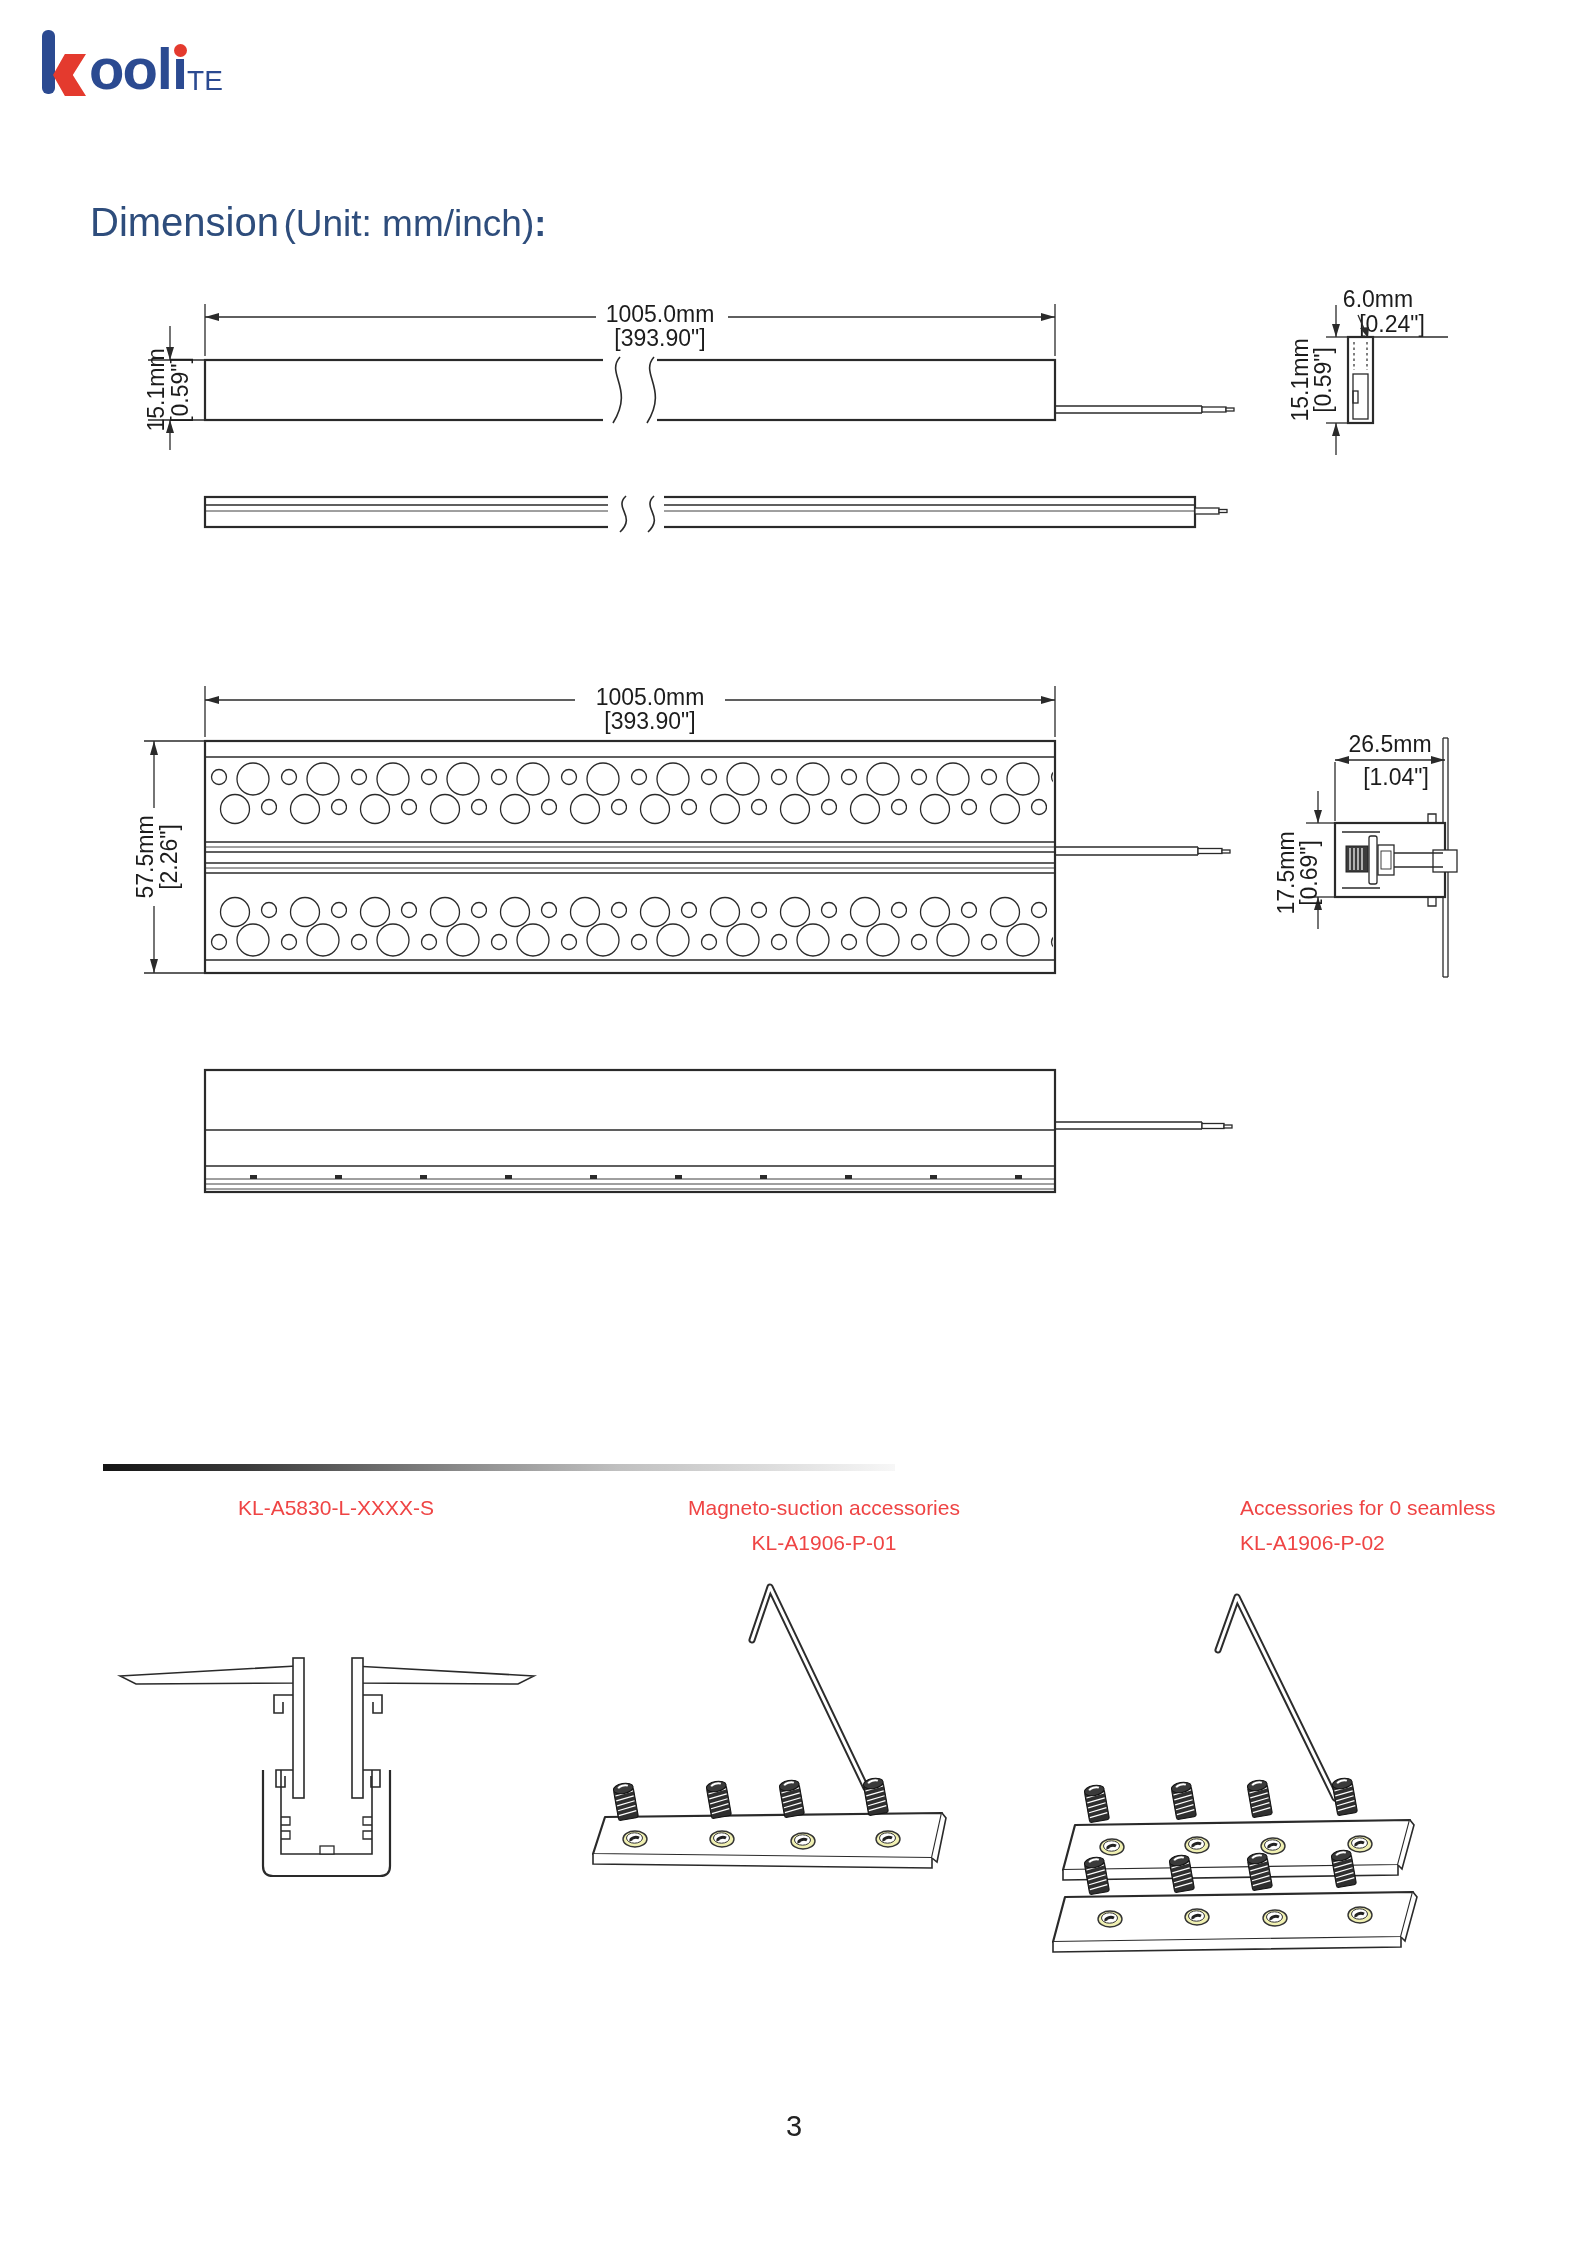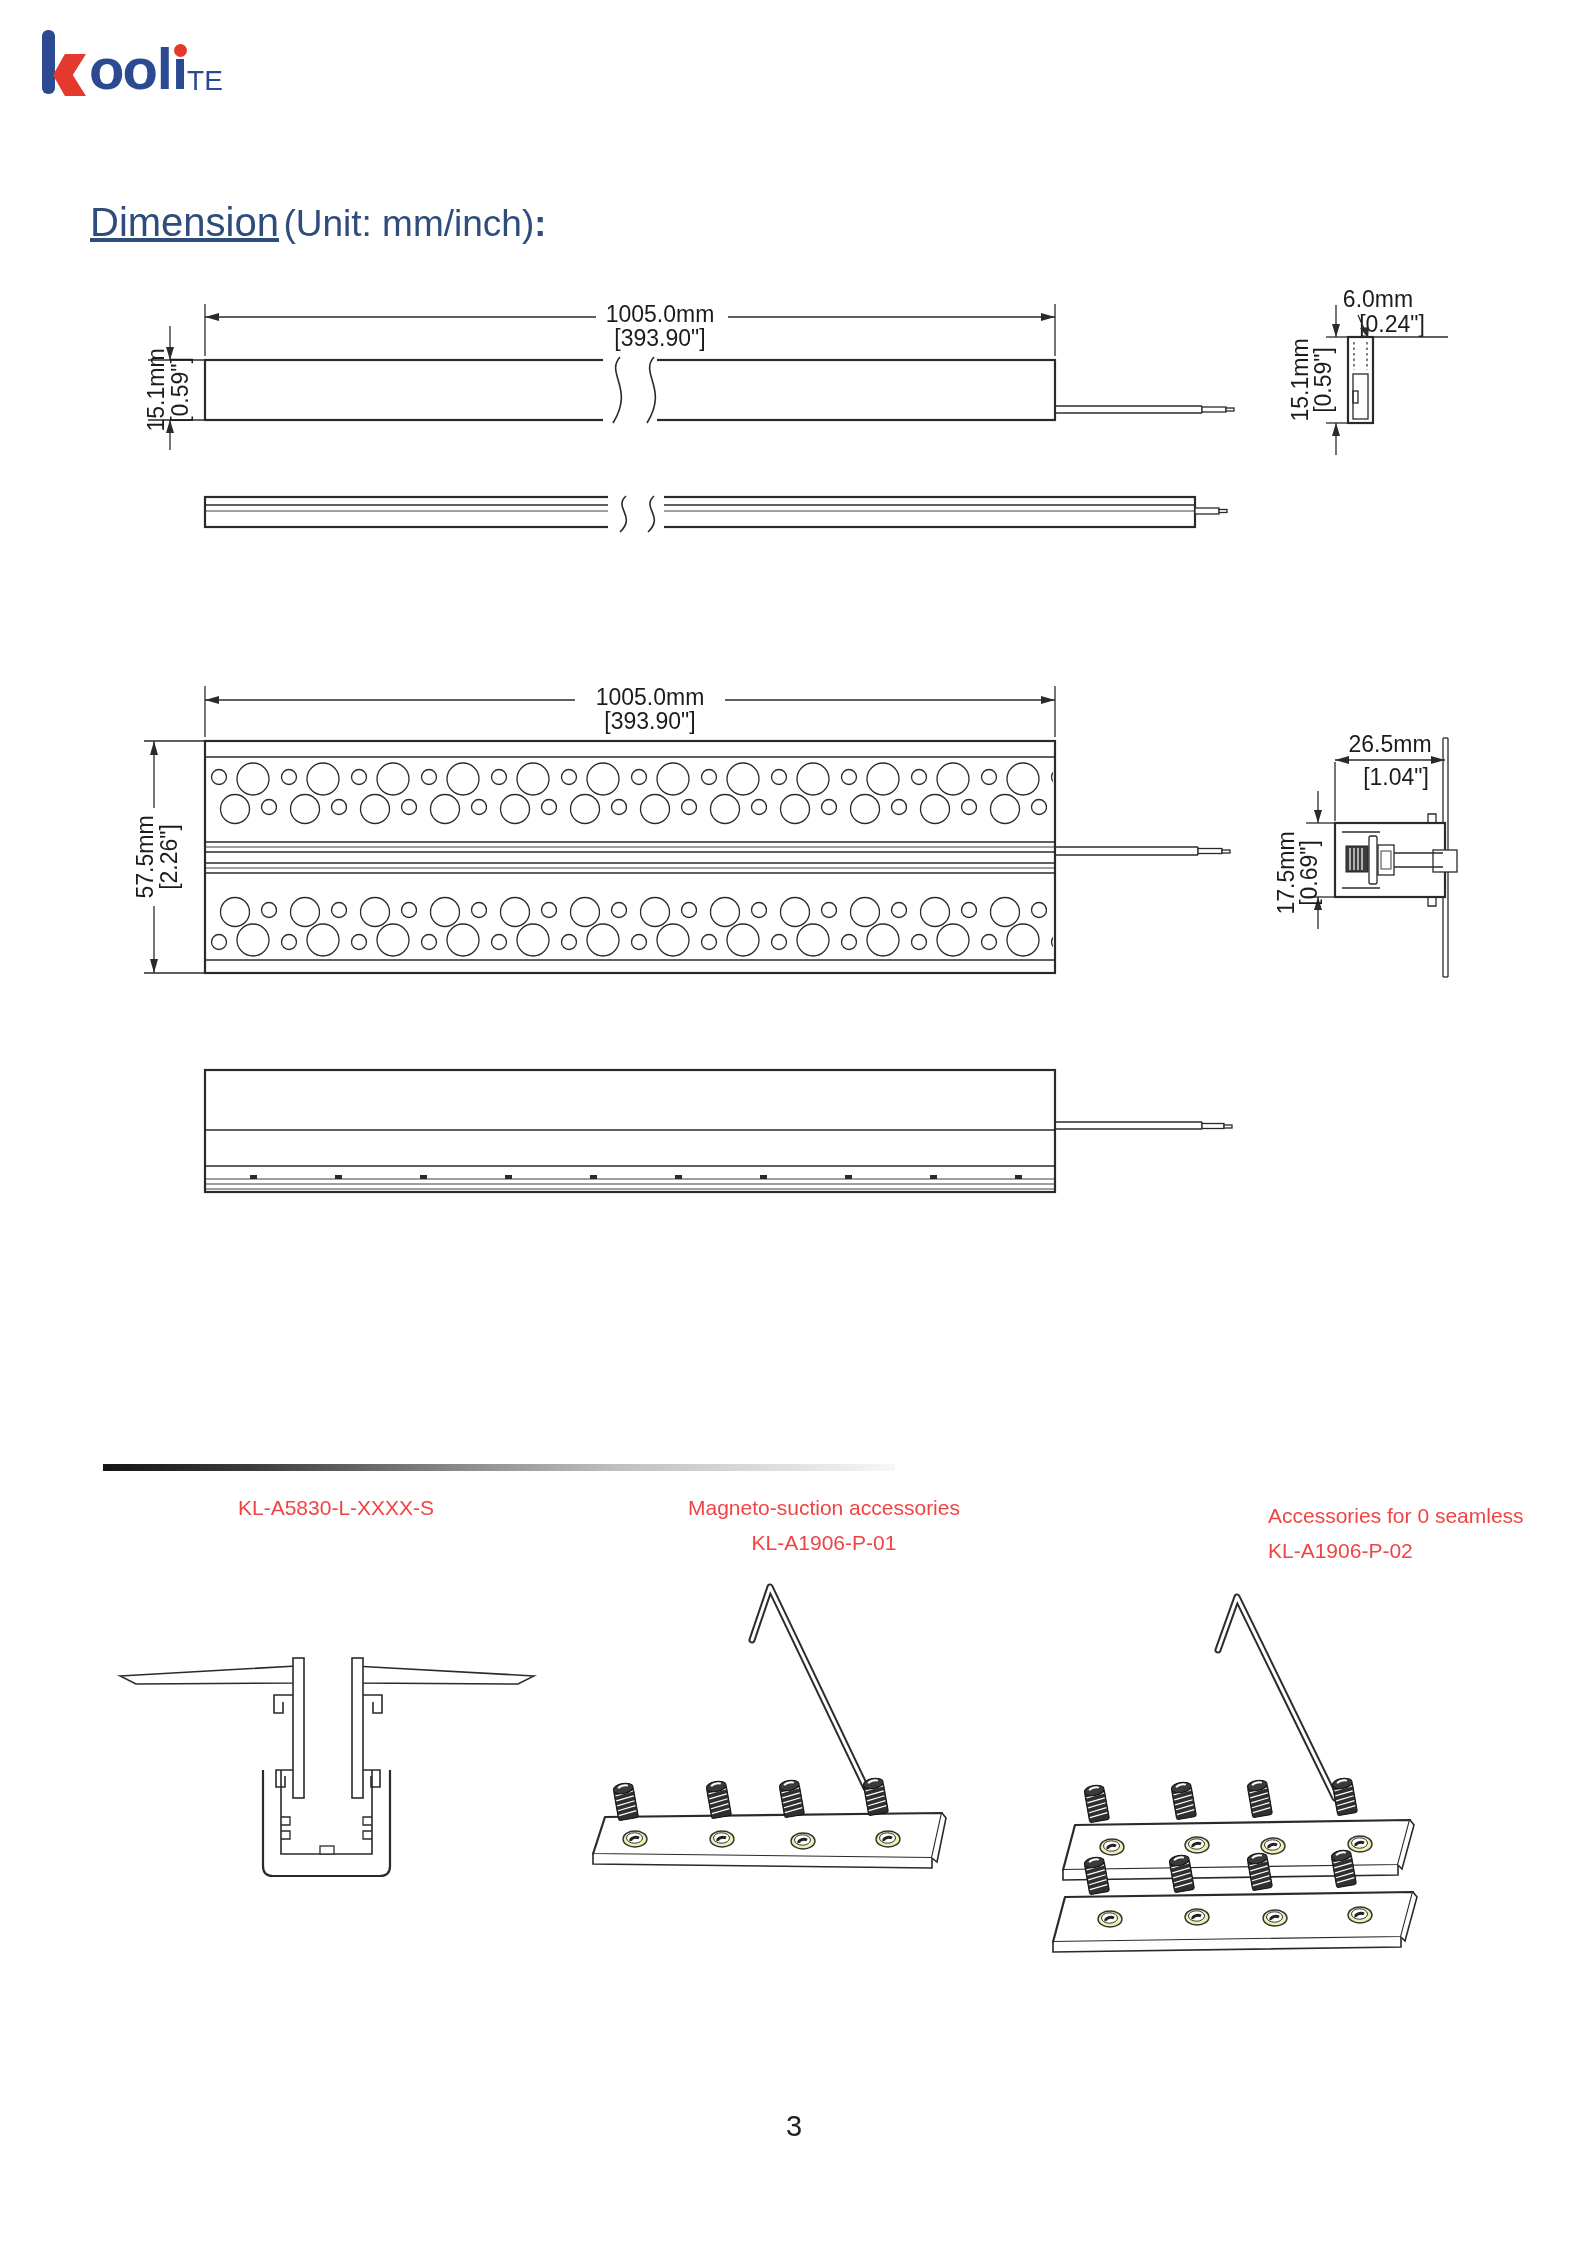--- a/index.html
+++ b/index.html
@@ -18,32 +18,32 @@
   .k-stem{position:absolute;left:0;top:0;width:13px;height:64px;background:var(--logo-blue);border-radius:6px;}
   .k-chevron{position:absolute;left:11px;top:24px;width:33px;height:42px;background:var(--logo-red);
              clip-path:polygon(100% 0,36% 0,0 50%,36% 100%,100% 100%,60% 50%);}
   .logo-letters{font-size:58px;font-weight:bold;color:var(--logo-blue);letter-spacing:-2px;line-height:.95;}
   .i-wrap{position:relative;display:inline-block;}
   .i-dot{position:absolute;top:3px;left:2px;width:13px;height:13px;border-radius:50%;background:var(--logo-red);}
   .logo-te{font-size:28px;font-weight:normal;color:var(--logo-blue);line-height:1.06;}
 
   
   .h1{left:90px;top:200px;color:var(--accent);}
-  .h1-main{font-size:40px;text-decoration:underline;}
+  .h1-main{font-size:40px;}
   .h1-unit{font-size:37px;}
   .h1-colon{font-size:36px;font-weight:bold;}
   .h2{left:103px;top:1384px;font-size:33px;color:var(--accent);}
   .rule{left:103px;top:1464px;width:792px;height:7px;
         background:linear-gradient(to right,#141414,#3a3a3a 18%,#8a8a8a 45%,#c0c0c0 65%,#dedede 85%,#f7f7f7 100%);}
 
   
   .caption{font-size:21px;color:#ef4444;line-height:35px;}
   .cap1{left:238px;top:1490px;}
   .cap2{left:688px;top:1490px;text-align:center;}
-  .cap3{left:1268px;top:1490px;margin-top:8px;}
+  .cap3{left:1240px;top:1490px;}
   .pageno{left:744px;top:2110px;width:100px;text-align:center;font-size:29px;color:#222;}
 
   
   .s075{stroke:var(--line);stroke-width:.9;fill:none}
   .s1{stroke:var(--line);stroke-width:1.3;fill:none}
   .s15{stroke:var(--line);stroke-width:1.6;fill:none}
   .s2{stroke:var(--line);stroke-width:2.2;fill:none}
   .s1f{stroke:var(--line);stroke-width:1.3;fill:#fff}
   .s15f{stroke:var(--line);stroke-width:1.6;fill:#fff}
   .s2f{stroke:var(--line);stroke-width:2.2;fill:#fff}

